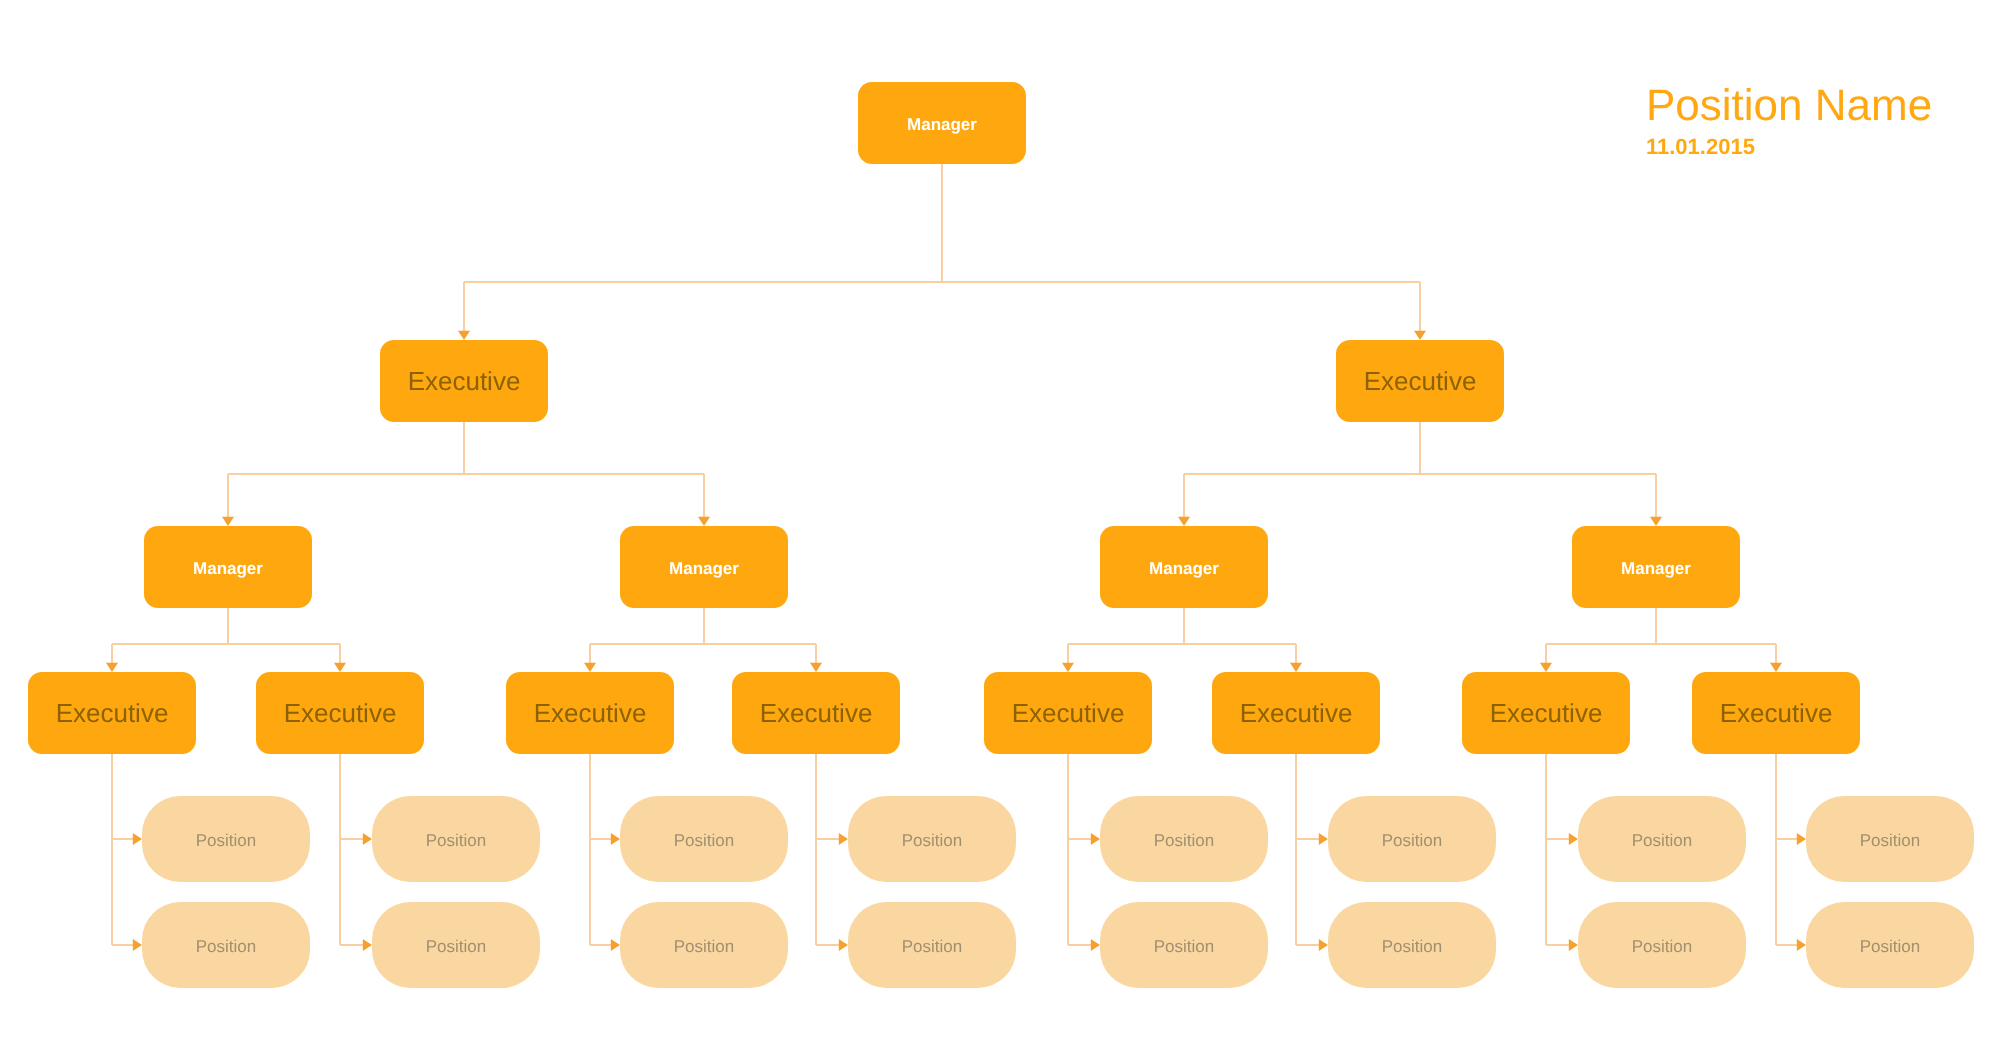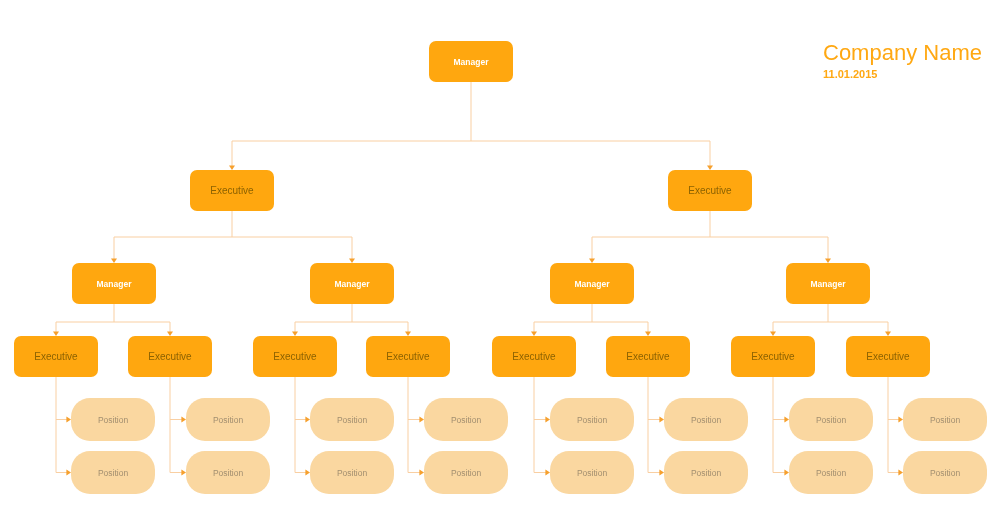--- a/index.html
+++ b/index.html
@@ -24,21 +24,21 @@
     position:absolute;display:flex;align-items:center;justify-content:center;
     box-sizing:border-box;text-align:center;
   }
   .node.manager,.node.executive{
     background:var(--node-fill);border-radius:7px;
   }
   .node.position{
     background:var(--pos-fill);border-radius:19px;
   }
   .node.manager span{color:var(--node-text-light);font-weight:bold;font-size:8.5px;}
-  .node.executive span{color:var(--node-text-dark);font-size:10px;}
+  .node.executive span{color:var(--node-text-dark);font-size:13px;}
   .node.position span{color:var(--pos-text);font-size:8.5px;}
   .title-block{position:absolute;left:823px;top:42px;}
   .company-name{
     color:var(--title);font-size:22px;line-height:22px;white-space:nowrap;
   }
   .company-date{
     color:var(--title);font-size:11px;font-weight:bold;margin-top:4px;white-space:nowrap;
   }
 </style>
 </head>
@@ -123,21 +123,21 @@
       <polygon points="784.4,416.5 784.4,422.5 789,419.5" fill="#F6A02D"></polygon>
       <path d="M 773 472.5 L 785 472.5" fill="none" stroke="#F9CFA2" stroke-width="1"></path>
       <polygon points="784.4,469.5 784.4,475.5 789,472.5" fill="#F6A02D"></polygon>
       <path d="M 888 377 L 888 472.5" fill="none" stroke="#F9CFA2" stroke-width="1"></path>
       <path d="M 888 419.5 L 899 419.5" fill="none" stroke="#F9CFA2" stroke-width="1"></path>
       <polygon points="898.4,416.5 898.4,422.5 903,419.5" fill="#F6A02D"></polygon>
       <path d="M 888 472.5 L 899 472.5" fill="none" stroke="#F9CFA2" stroke-width="1"></path>
       <polygon points="898.4,469.5 898.4,475.5 903,472.5" fill="#F6A02D"></polygon>
     </svg>
   <div class="title-block">
-    <div class="company-name">Company Name</div>
+    <div class="company-name">Position Name</div>
     <div class="company-date">11.01.2015</div>
   </div>
 <div class="node manager" style="left: 429px; top: 41px; width: 84px; height: 41px;">
       <span>Manager</span>
     </div>
     <div class="node executive" style="left: 190px; top: 170px; width: 84px; height: 41px;">
       <span>Executive</span>
     </div>
     <div class="node executive" style="left: 668px; top: 170px; width: 84px; height: 41px;">
       <span>Executive</span>

